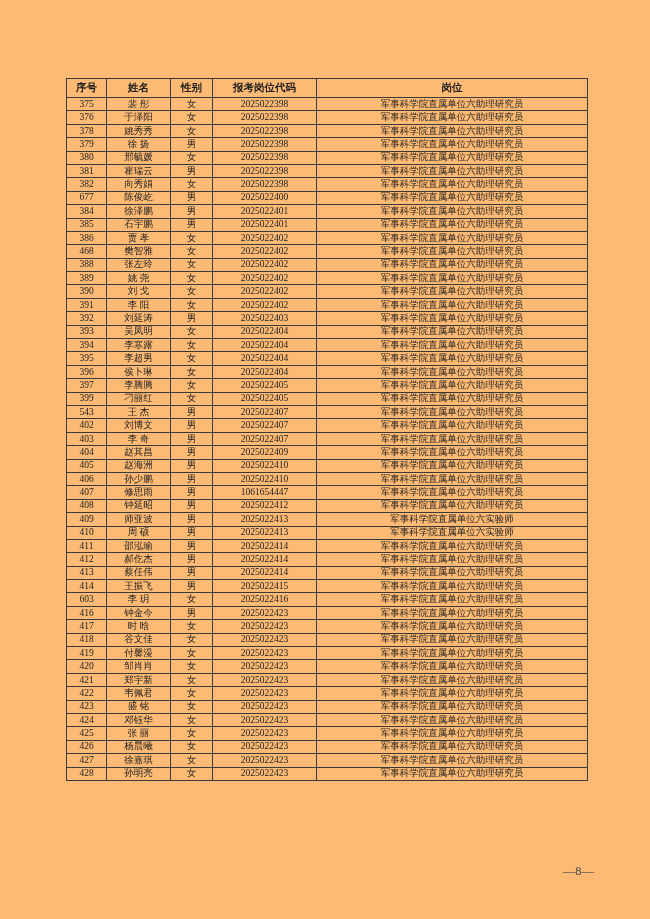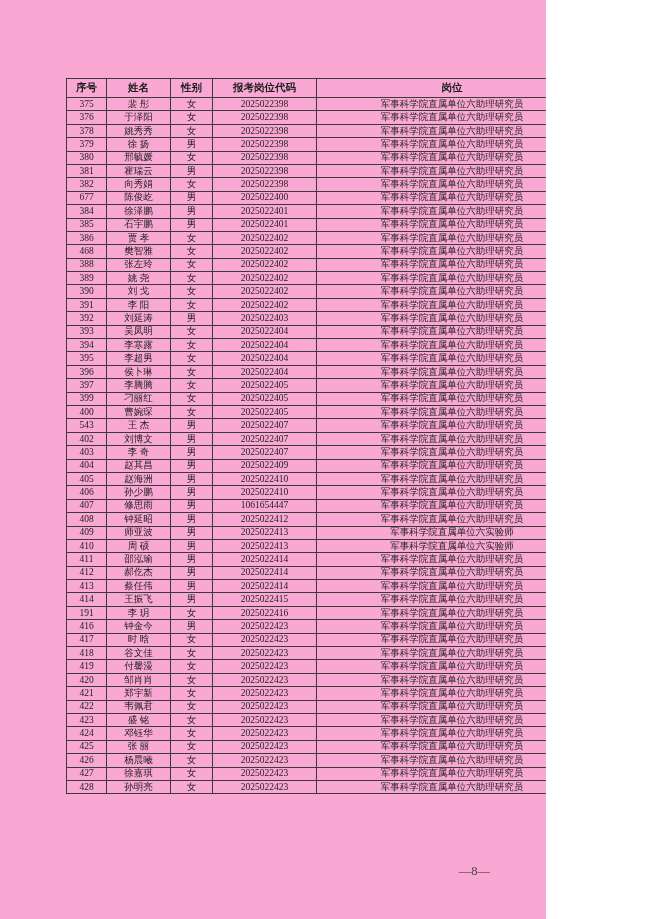--- a/index.html
+++ b/index.html
@@ -1,20 +1,20 @@
 <!DOCTYPE html>
 <html><head>
 <meta charset="utf-8">
 <style>
   html,body{margin:0;padding:0;background:#ffffff;}
   .page{
     position:relative;
-    width:546px;
+    width:650px;
     height:919px;
-    background:#f9a8d4;
+    background:#fdba74;
     font-family:"Liberation Serif","DejaVu Serif",serif;
     color:#1d1d1d;
     overflow:hidden;
   }
   table.roster{
     position:absolute;
     left:66px;
     top:78px;
     width:521px;
     border-collapse:collapse;
@@ -231,27 +231,20 @@
           <td>军事科学院直属单位六助理研究员</td>
         </tr>
         <tr>
           <td>399</td>
           <td>刁丽红</td>
           <td>女</td>
           <td>2025022405</td>
           <td>军事科学院直属单位六助理研究员</td>
         </tr>
         <tr>
-          <td>400</td>
-          <td>曹婉琛</td>
-          <td>女</td>
-          <td>2025022405</td>
-          <td>军事科学院直属单位六助理研究员</td>
-        </tr>
-        <tr>
           <td>543</td>
           <td>王 杰</td>
           <td>男</td>
           <td>2025022407</td>
           <td>军事科学院直属单位六助理研究员</td>
         </tr>
         <tr>
           <td>402</td>
           <td>刘博文</td>
           <td>男</td>
@@ -336,21 +329,21 @@
           <td>军事科学院直属单位六助理研究员</td>
         </tr>
         <tr>
           <td>414</td>
           <td>王振飞</td>
           <td>男</td>
           <td>2025022415</td>
           <td>军事科学院直属单位六助理研究员</td>
         </tr>
         <tr>
-          <td>191</td>
+          <td>603</td>
           <td>李 玥</td>
           <td>女</td>
           <td>2025022416</td>
           <td>军事科学院直属单位六助理研究员</td>
         </tr>
         <tr>
           <td>416</td>
           <td>钟金今</td>
           <td>男</td>
           <td>2025022423</td>

